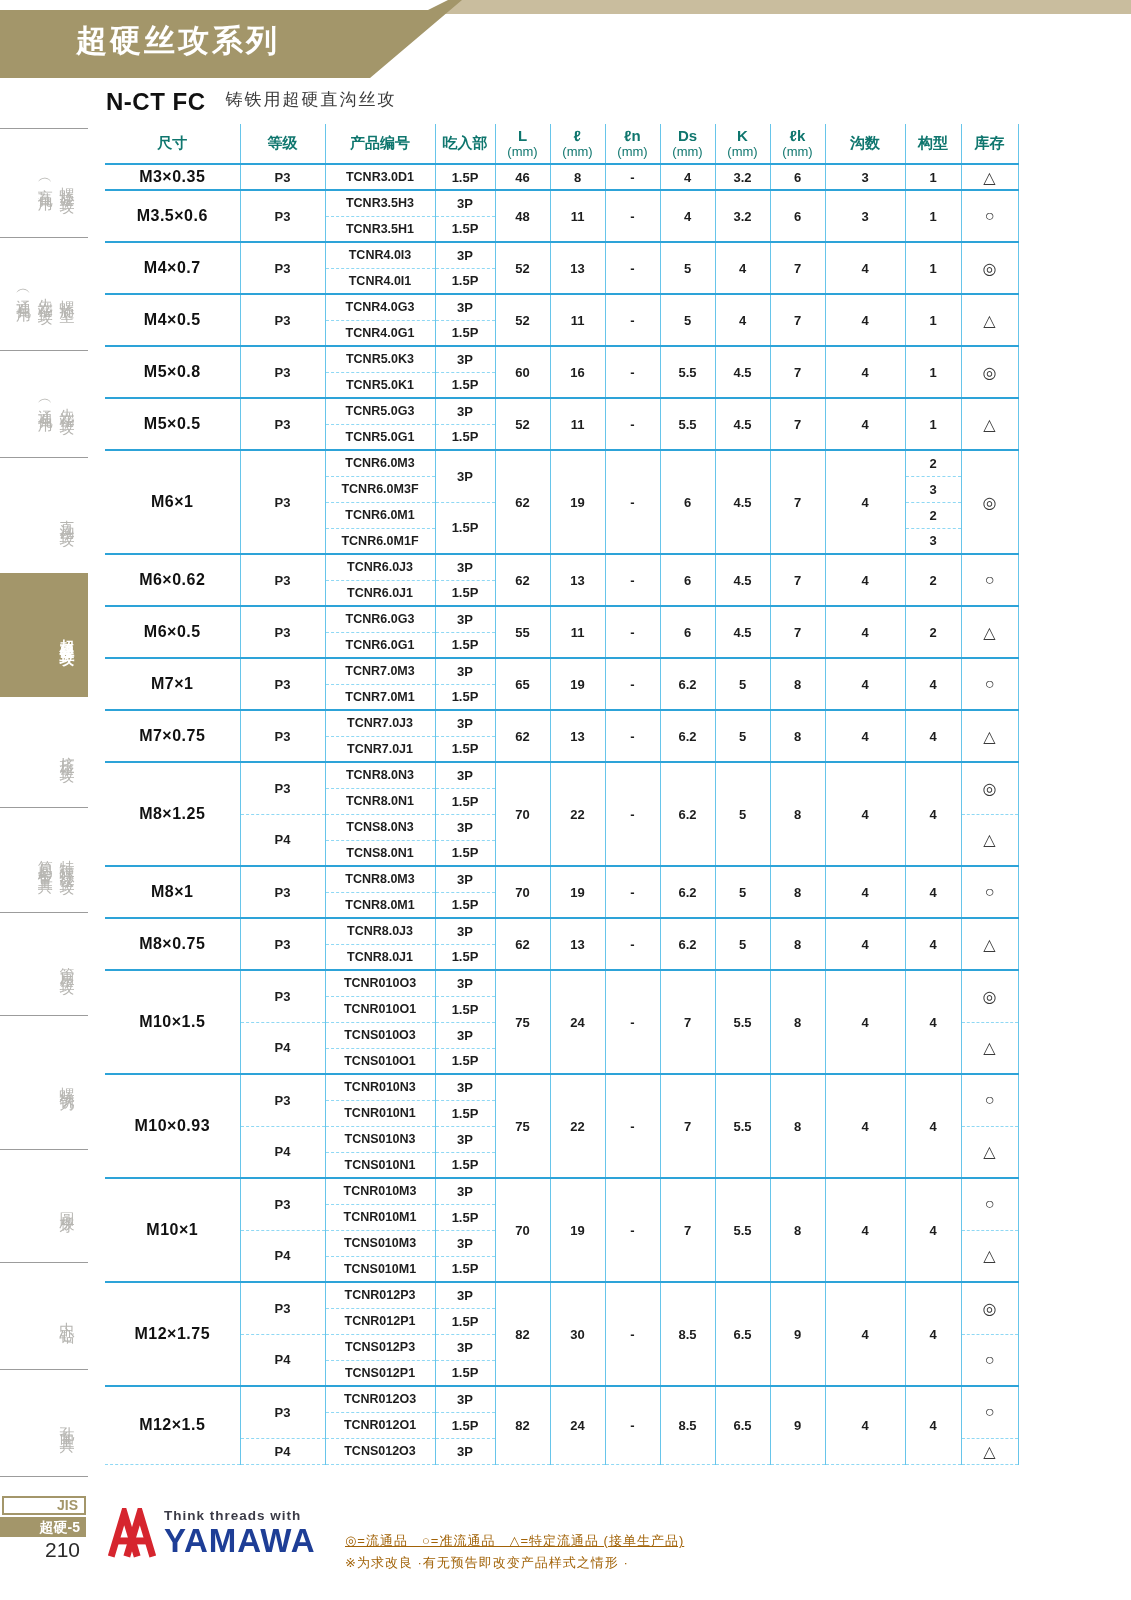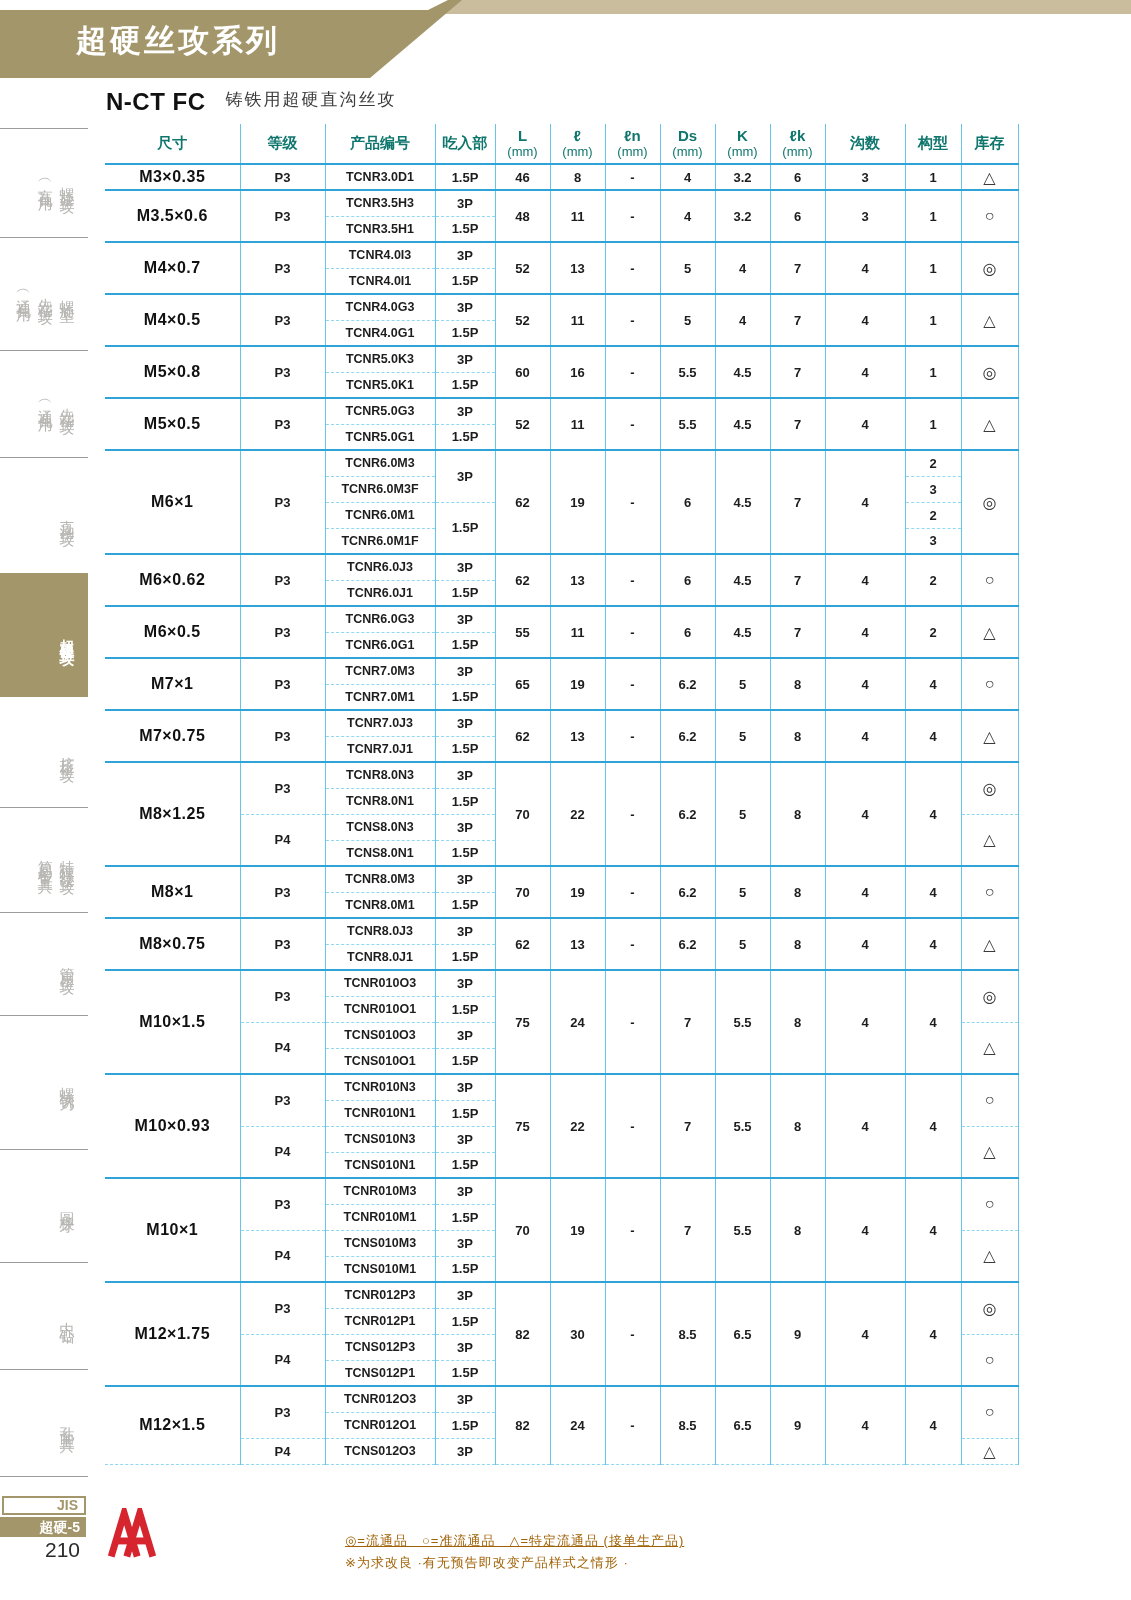--- a/index.html
+++ b/index.html
@@ -655,18 +655,22 @@
   <div class="logo">
     <span>
       <svg width="52" height="52" viewBox="0 0 60 60">
         <g stroke="#d6252e" stroke-width="8" fill="none">
           <path d="M6 56 L21 6 L36 56"></path>
           <path d="M24 56 L39 6 L54 56"></path>
           <path d="M12 38 L48 38"></path>
         </g>
       </svg>
     </span>
+    <span class="logo-text">
+      <div class="logo-tagline">Think threads with</div>
+      <div class="logo-name">YAMAWA</div>
+    </span>
   </div>
 
   <div class="legend">◎=流通品　○=准流通品　△=特定流通品 (接单生产品)</div>
   <div class="legend-note">※为求改良 ·有无预告即改变产品样式之情形 ·</div>
 
 </div>
 
 </body></html>

